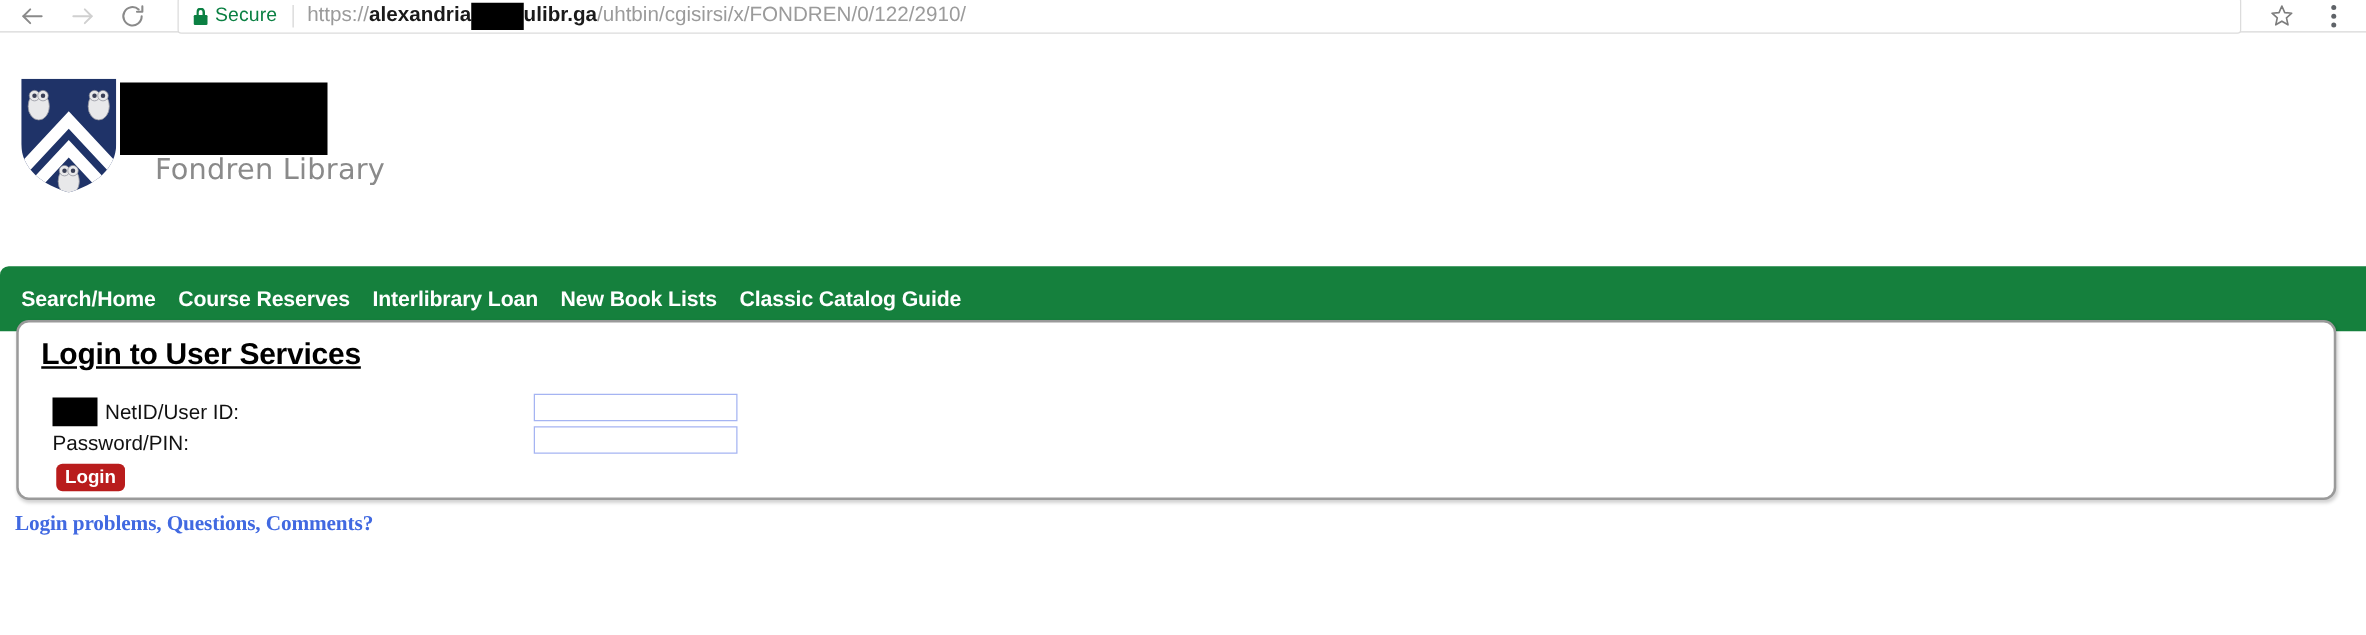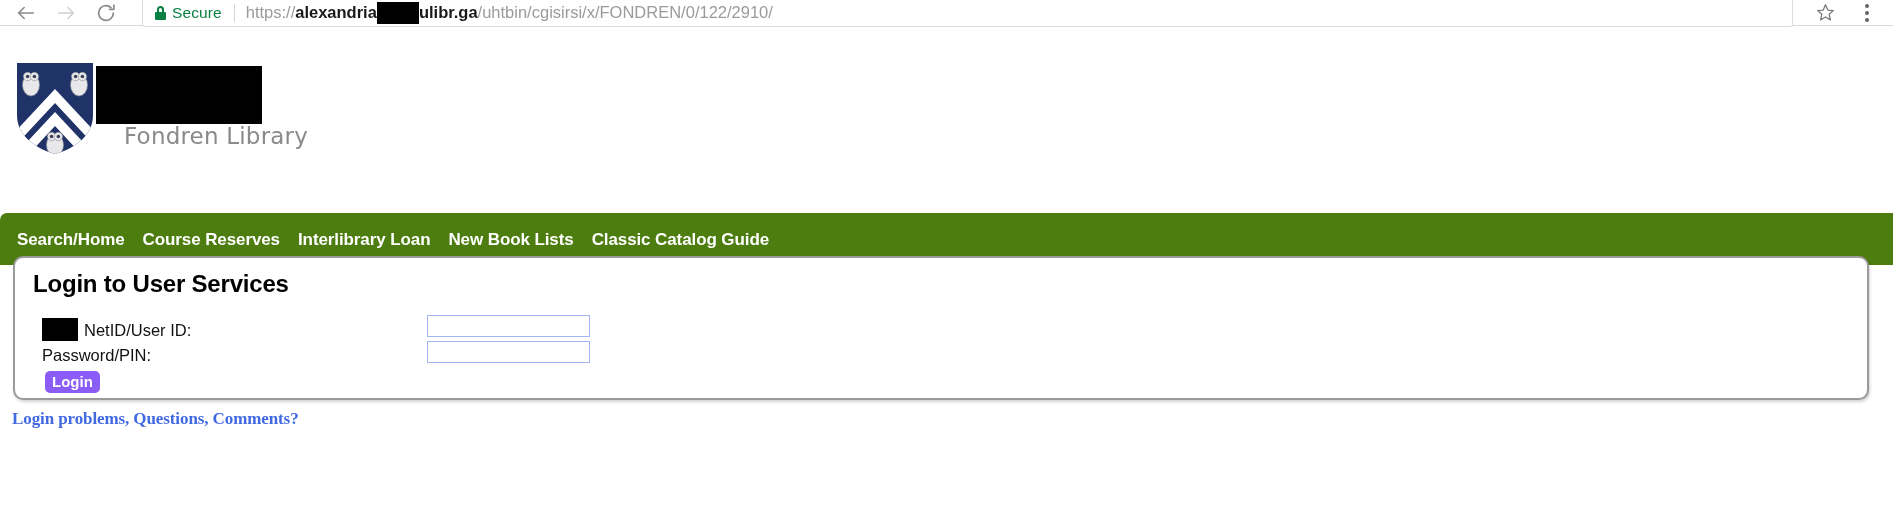--- a/index.html
+++ b/index.html
@@ -174,21 +174,21 @@
     margin-left: 24px;
   }
 
   
   .navbar {
     position: absolute;
     top: 172px;
     left: 0;
     width: 1893px;
     height: 52px;
-    background: #4d7c0f;
+    background: #15803d;
     border-top-left-radius: 7px;
     display: flex;
     align-items: center;
     box-sizing: border-box;
     padding-left: 8px;
   }
   .nav-item {
     color: #ffffff;
     font-size: 17px;
     font-weight: bold;
@@ -212,20 +212,21 @@
     box-shadow: 1px 2px 3px rgba(0,0,0,0.18);
   }
   .panel-title {
     position: absolute;
     left: 18px;
     top: 12px;
     font-size: 24px;
     font-weight: bold;
     color: #000000;
     letter-spacing: -0.2px;
+    text-decoration: underline;
   }
   .form-row {
     position: absolute;
     left: 0;
     width: 100%;
     height: 26px;
   }
   .form-row.row-user  { top: 48px; margin-top: 12px; }
   .form-row.row-pass  { top: 86px; }
 
@@ -259,21 +260,21 @@
     box-sizing: border-box;
     outline: none;
     font-size: 14px;
     padding: 0 3px;
     font-family: "Liberation Sans", sans-serif;
   }
   .login-button {
     position: absolute;
     left: 30px;
     top: 113px;
-    background: #8b5cf6;
+    background: #b91c1c;
     color: #ffffff;
     border: none;
     border-radius: 5px;
     font-size: 15px;
     font-weight: bold;
     padding: 2px 7px 3px 7px;
     font-family: "Liberation Sans", sans-serif;
     cursor: pointer;
     line-height: 17px;
   }

